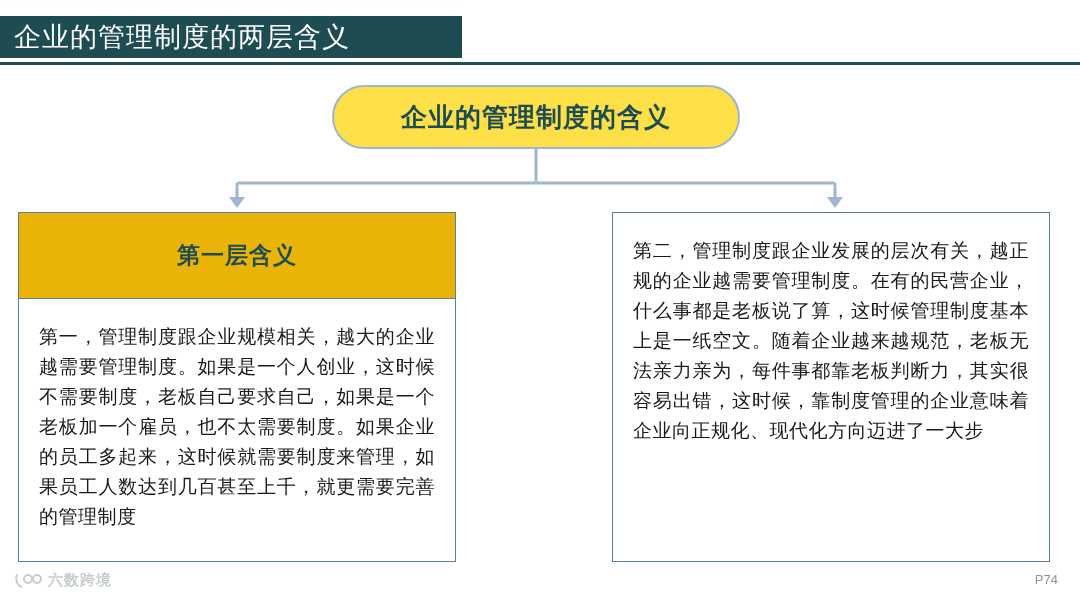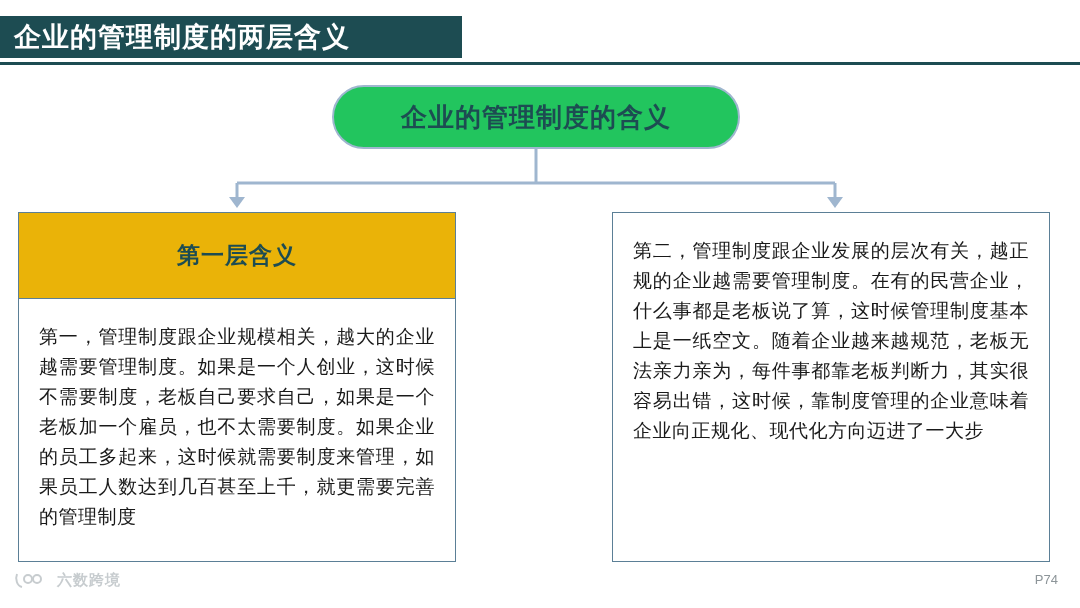--- a/index.html
+++ b/index.html
@@ -22,21 +22,21 @@
     top: 16px;
     width: 462px;
     height: 42px;
     background: #1d4c52;
     display: flex;
     align-items: center;
   }
   .header-title {
     color: #ffffff;
     font-size: 27px;
-    font-weight: bold;
+    font-weight: normal;
     letter-spacing: 1px;
     padding-left: 14px;
     white-space: nowrap;
   }
   .header-rule {
     position: absolute;
     left: 0;
     top: 62px;
     width: 1080px;
     height: 3px;
@@ -45,21 +45,21 @@
 
   
   .root-node {
     position: absolute;
     left: 332px;
     top: 85px;
     width: 408px;
     height: 64px;
     border: 2px solid #9fb6cf;
     border-radius: 32px;
-    background: #22c55e;
+    background: #fde047;
     display: flex;
     align-items: center;
     justify-content: center;
     box-sizing: border-box;
     font-family: Liberation Mono, monospace;
   }
   .root-node-label {
     color: #1d4c52;
     font-size: 26px;
     font-weight: bold;
@@ -118,21 +118,21 @@
     white-space: pre-wrap;
   }
 
   
   .footer-logo {
     position: absolute;
     left: 14px;
     top: 570px;
     display: flex;
     align-items: center;
-    gap: 15px;
+    gap: 6px;
     opacity: 0.55;
   }
   .footer-logo-mark {
     width: 28px;
     height: 20px;
     position: relative;
   }
   .footer-logo-text {
     color: #9aa3a8;
     font-size: 15px;

